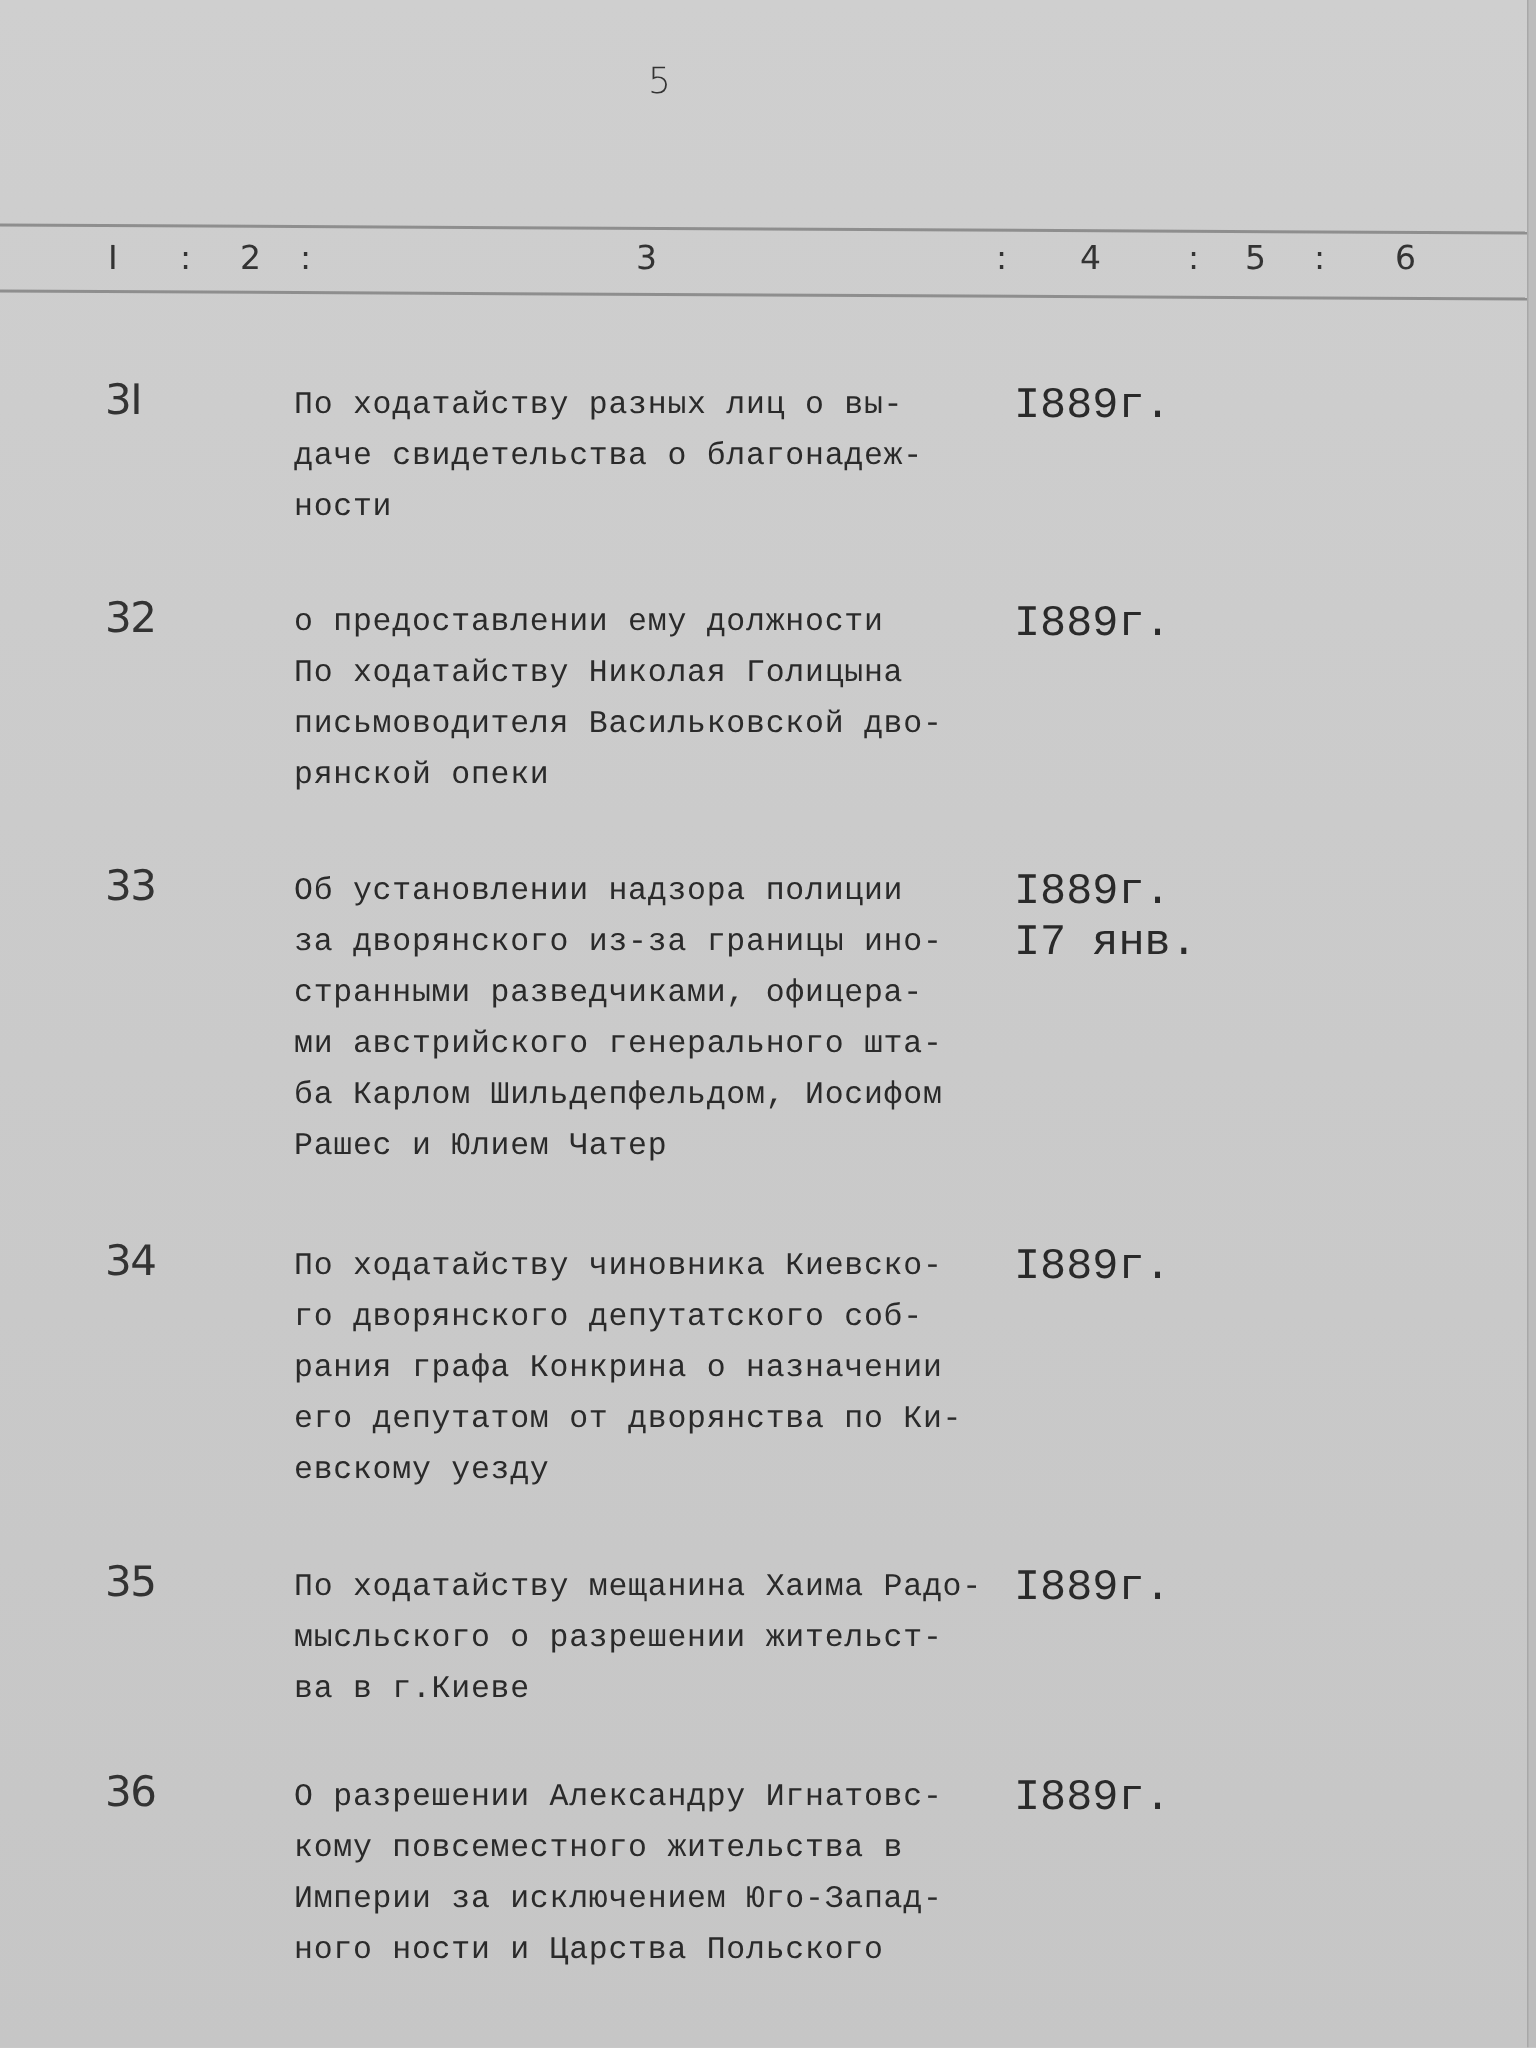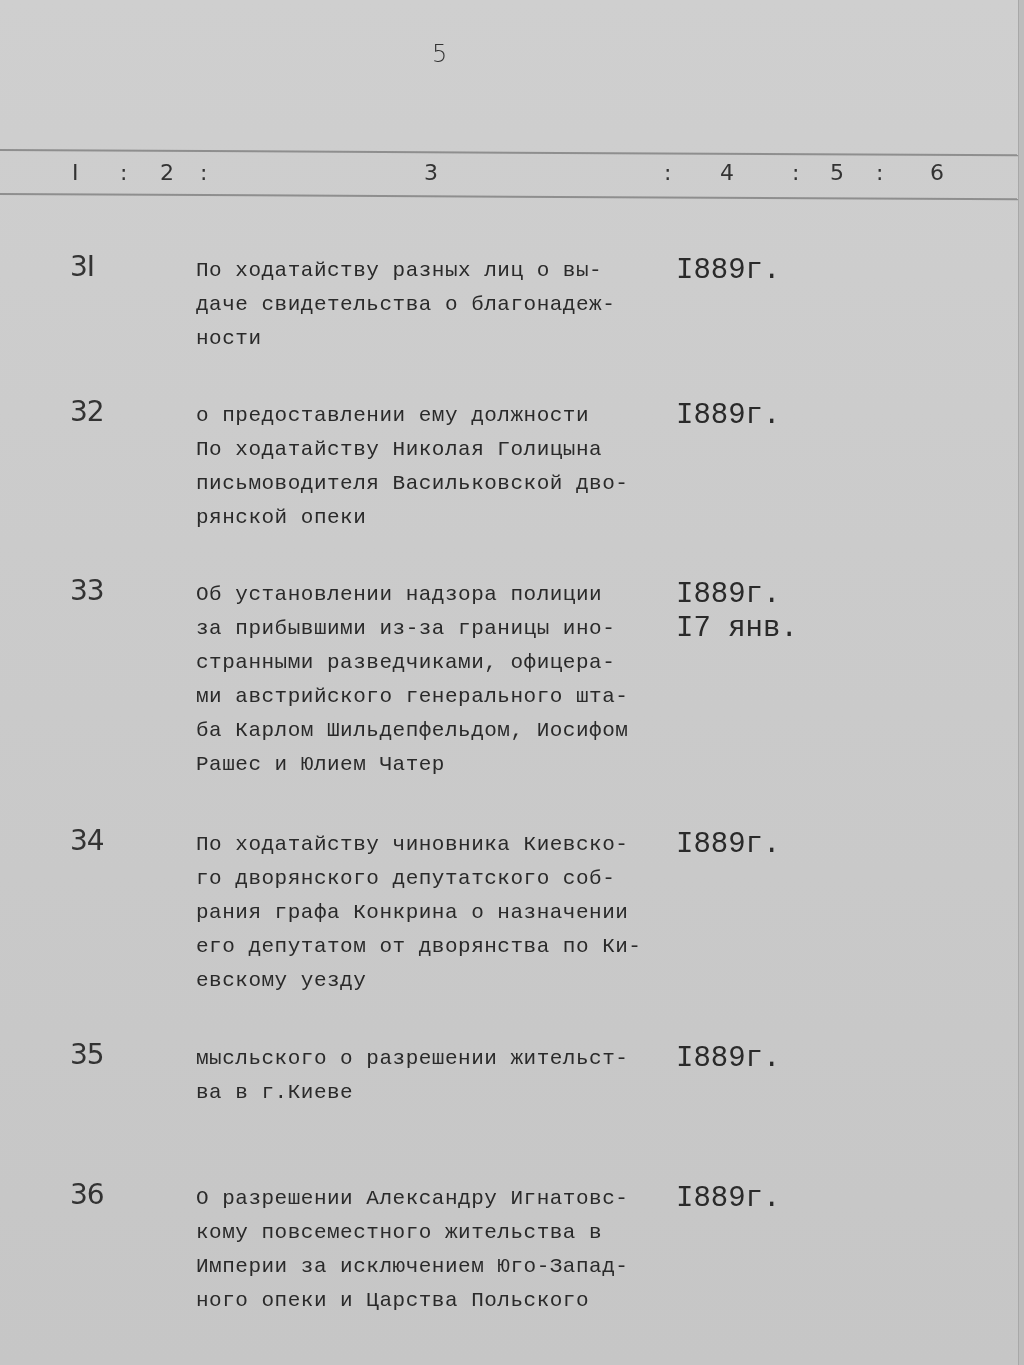--- a/index.html
+++ b/index.html
@@ -88,21 +88,21 @@
           <div>рянской опеки</div>
         </div>
         <div class="date">
           <div>I889г.</div>
         </div>
       </div>
       <div class="entry" style="top: 574px;">
         <div class="num">33</div>
         <div class="text">
           <div>Об установлении надзора полиции</div>
-          <div>за прибывшими из-за границы ино-</div>
+          <div>за дворянского из-за границы ино-</div>
           <div>странными разведчиками, офицера-</div>
           <div>ми австрийского генерального шта-</div>
           <div>ба Карлом Шильдепфельдом, Иосифом</div>
           <div>Рашес и Юлием Чатер</div>
         </div>
         <div class="date">
           <div>I889г.</div>
           <div>I7 янв.</div>
         </div>
       </div>
@@ -115,34 +115,35 @@
           <div>его депутатом от дворянства по Ки-</div>
           <div>евскому уезду</div>
         </div>
         <div class="date">
           <div>I889г.</div>
         </div>
       </div>
       <div class="entry" style="top: 1038px;">
         <div class="num">35</div>
         <div class="text">
+          <div>По ходатайству мещанина Хаима Радо-</div>
           <div>мысльского о разрешении жительст-</div>
           <div>ва в г.Киеве</div>
         </div>
         <div class="date">
           <div>I889г.</div>
         </div>
       </div>
       <div class="entry" style="top: 1178px;">
         <div class="num">36</div>
         <div class="text">
           <div>О разрешении Александру Игнатовс-</div>
           <div>кому повсеместного жительства в</div>
           <div>Империи за исключением Юго-Запад-</div>
-          <div>ного опеки и Царства Польского</div>
+          <div>ного ности и Царства Польского</div>
         </div>
         <div class="date">
           <div>I889г.</div>
         </div>
       </div>
     </div>
 </div>
 <div class="right-edge"></div>
 
 </body></html>

